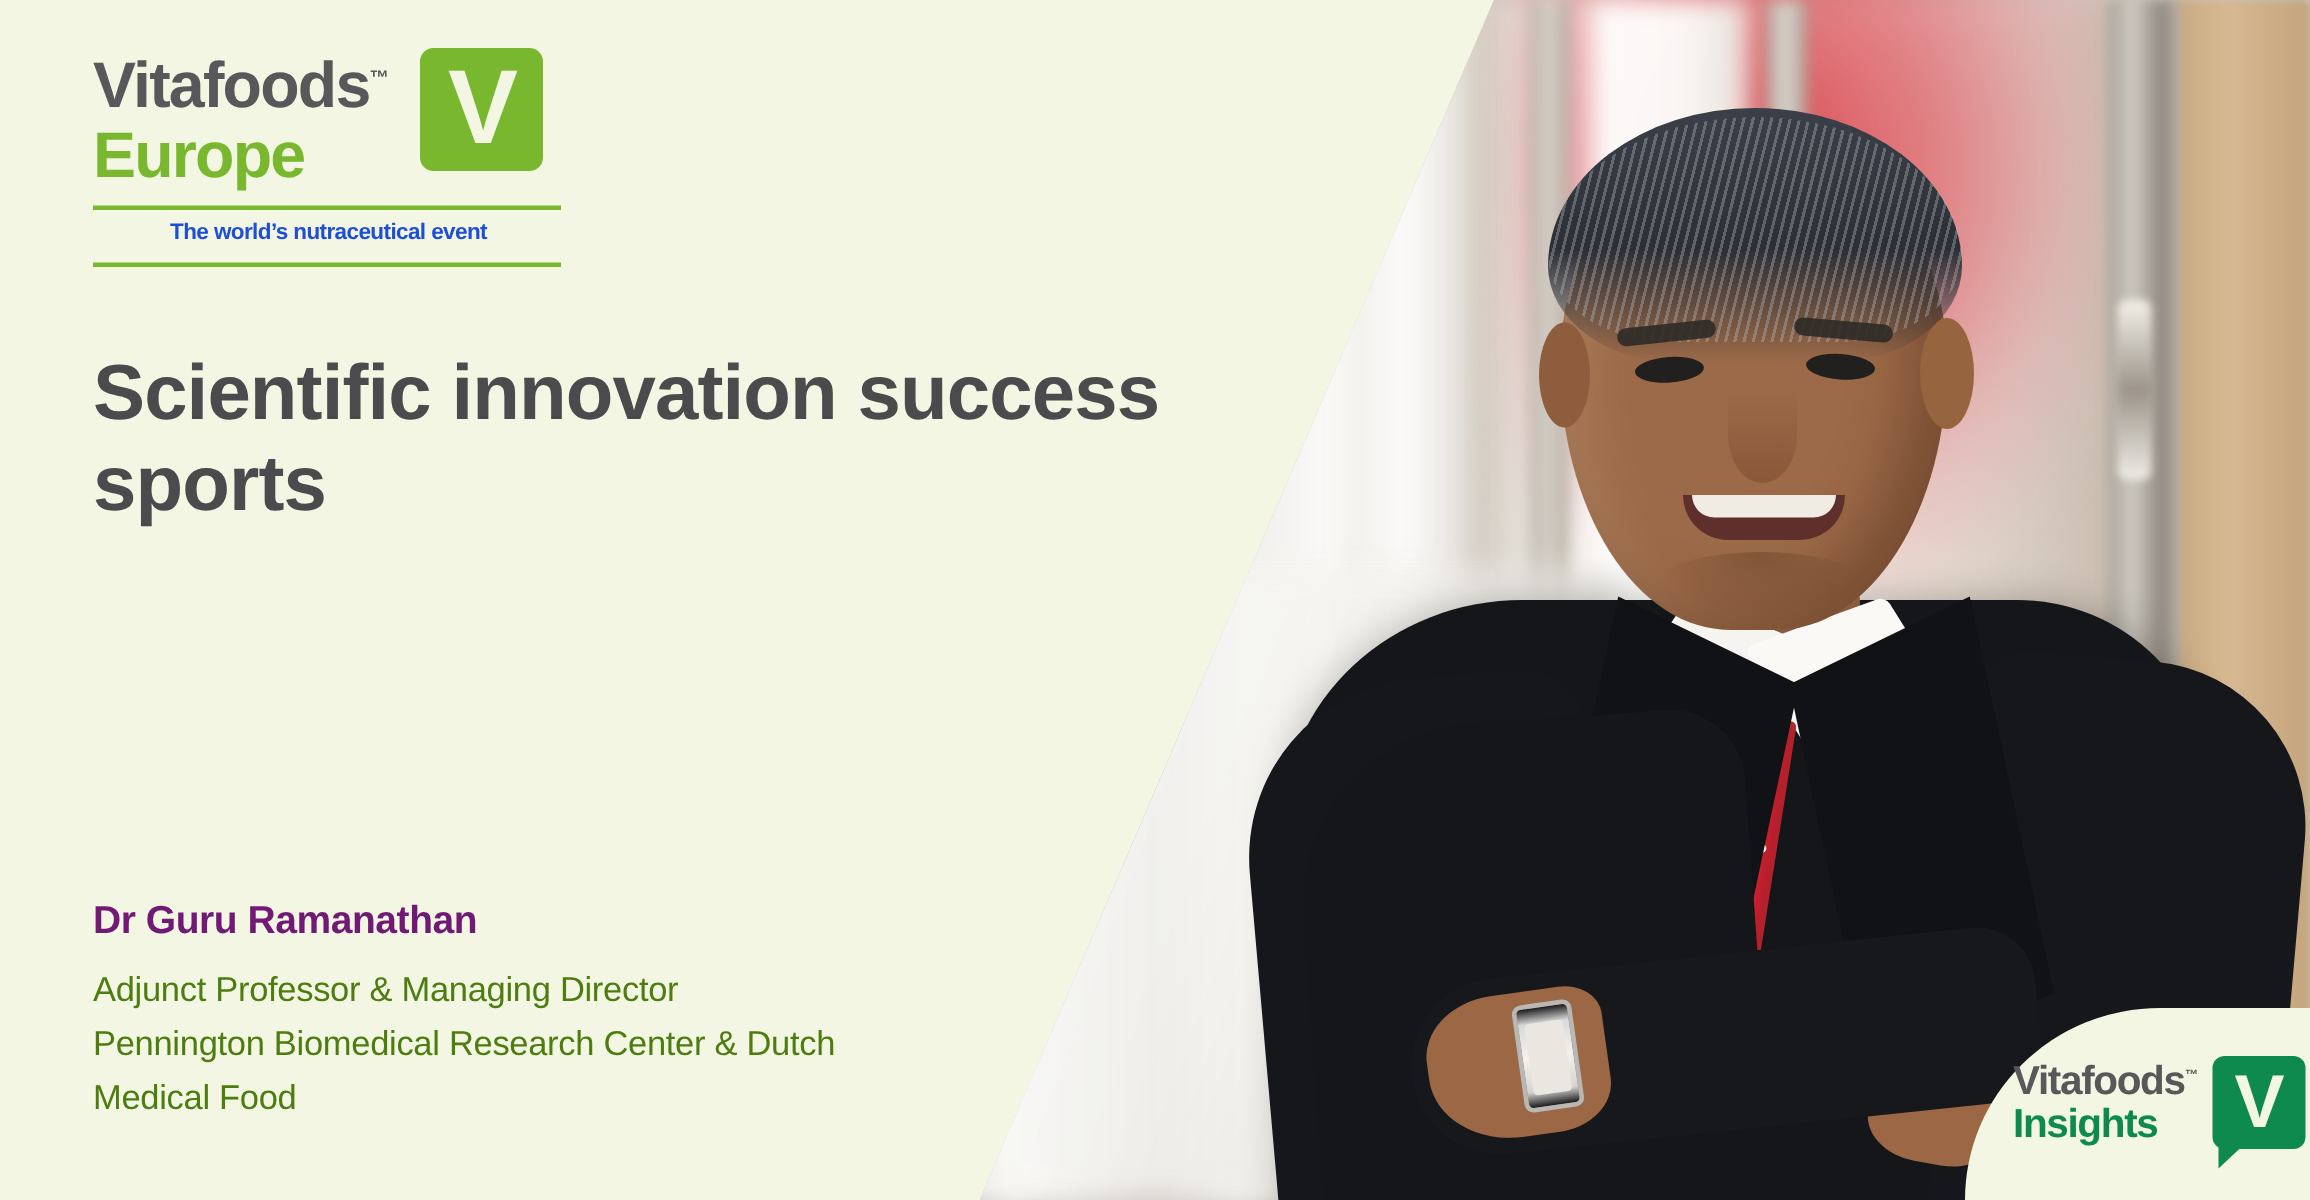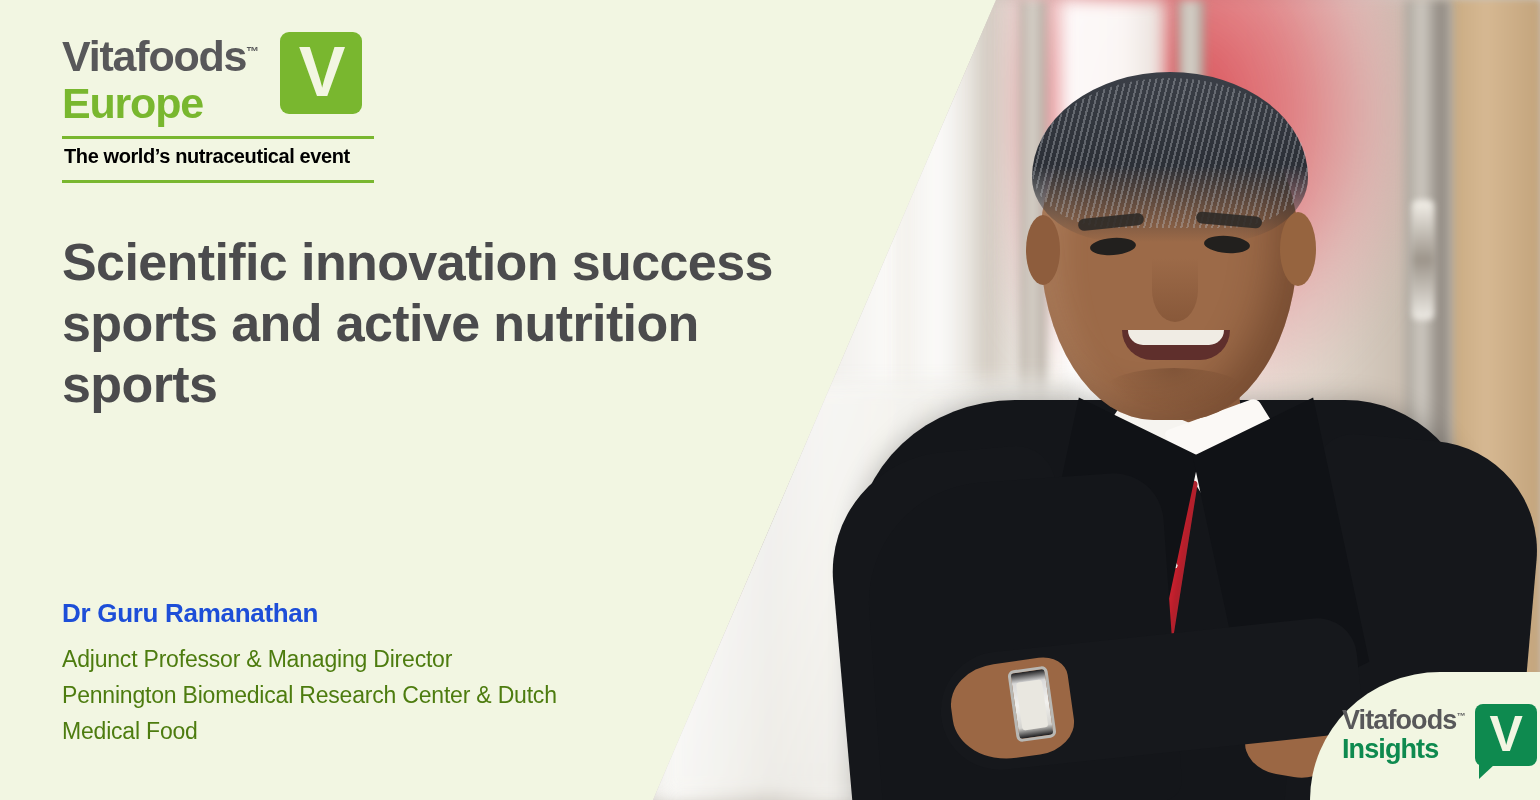--- a/index.html
+++ b/index.html
@@ -241,36 +241,37 @@
   }
   .vbox span{
     position:absolute; left:0; right:0; top:50%; transform:translateY(-52%);
     text-align:center; color:#F2F6E2; font-size:70px; font-weight:700;
     line-height:70px; letter-spacing:-2px;
   }
   .rule{ height:3px; background:#79B72F; }
   .rule-top{ width:312px; margin-top:10px; }
   .rule-bot{ width:312px; margin-top:8px; }
   .tagline{
-    font-size:20px; font-weight:700; color:#000000; letter-spacing:-0.4px;
+    font-size:15px; font-weight:700; color:#1d4ed8; letter-spacing:-0.4px;
     padding:6px 0 4px 2px;
+    text-align:center;
   }
 
   
   .title{
     position:absolute; left:62px; top:232px; width:760px;
     font-size:52px; font-weight:700; color:#4b4b4d;
     line-height:61px; letter-spacing:-0.6px;
   }
   .title span{ display:block; }
 
   
   .speaker{ position:absolute; left:62px; top:598px; width:600px; }
   .sp-name{
-    font-size:26px; font-weight:700; color:#1d4ed8; letter-spacing:-0.3px;
+    font-size:26px; font-weight:700; color:#701a75; letter-spacing:-0.3px;
     margin-bottom:12px;
   }
   .sp-line{
     font-size:23px; font-weight:400; color:#4d7c0f; letter-spacing:-0.2px;
     line-height:36px;
   }
 
   
   .insights{
     position:absolute; right:0; bottom:0; width:230px; height:128px;
@@ -374,21 +375,20 @@
           <span>V</span>
         </div>
       </div>
       <div class="rule rule-top"></div>
       <div class="tagline">The world’s nutraceutical event</div>
       <div class="rule rule-bot"></div>
     </div>
 
     <h1 class="title">
       <span>Scientific innovation success</span>
-      <span>sports and active nutrition</span>
       <span>sports</span>
     </h1>
 
     <div class="speaker">
       <div class="sp-name">Dr Guru Ramanathan</div>
       <div class="sp-line">Adjunct Professor &amp; Managing Director</div>
       <div class="sp-line">Pennington Biomedical Research Center &amp; Dutch</div>
       <div class="sp-line">Medical Food</div>
     </div>
   </div>

